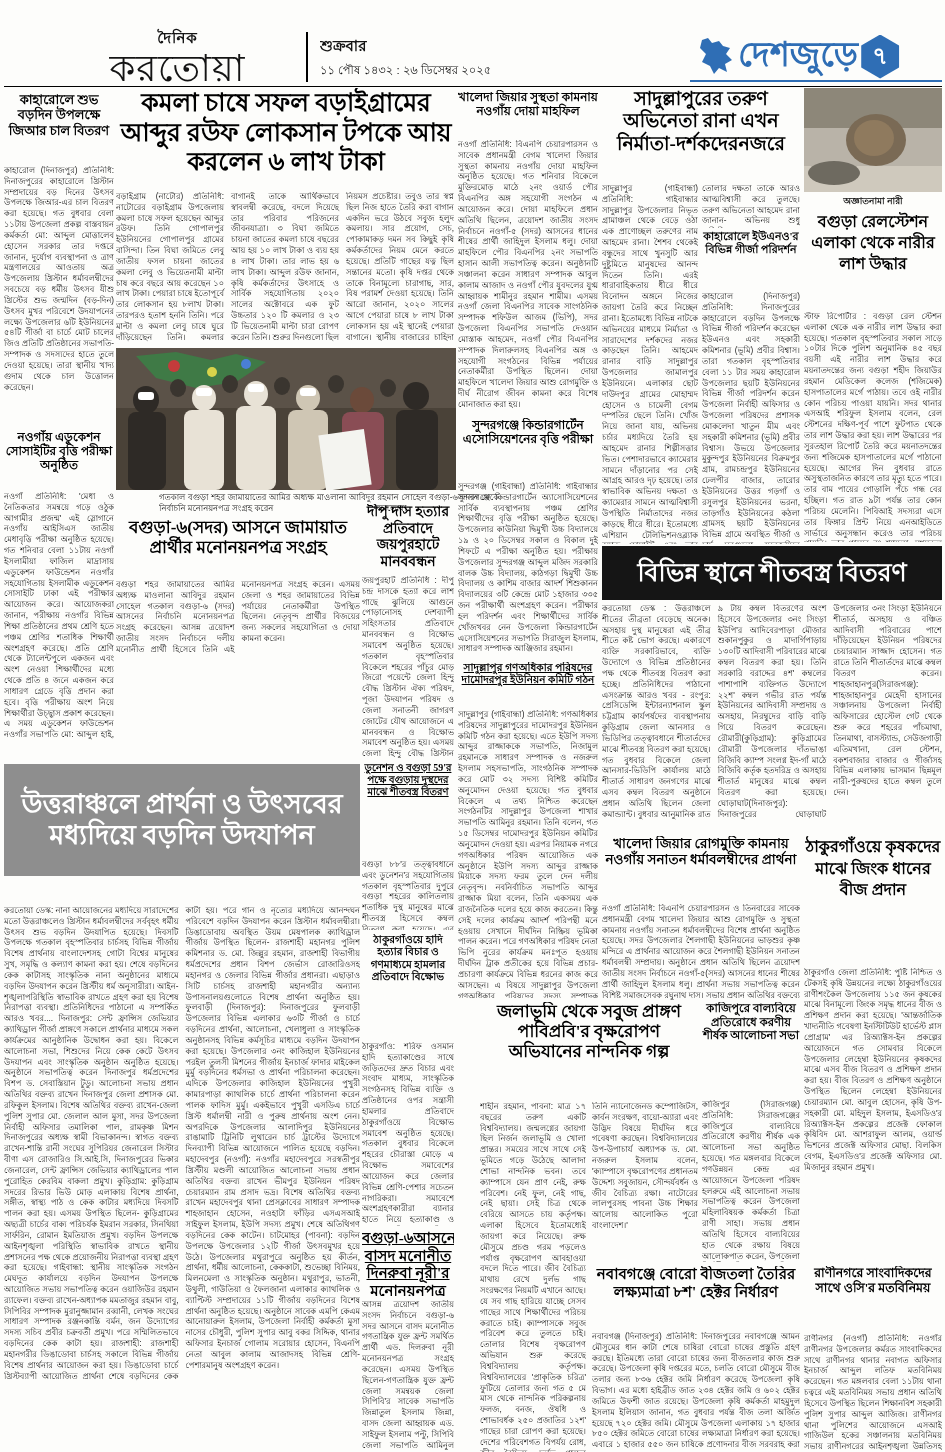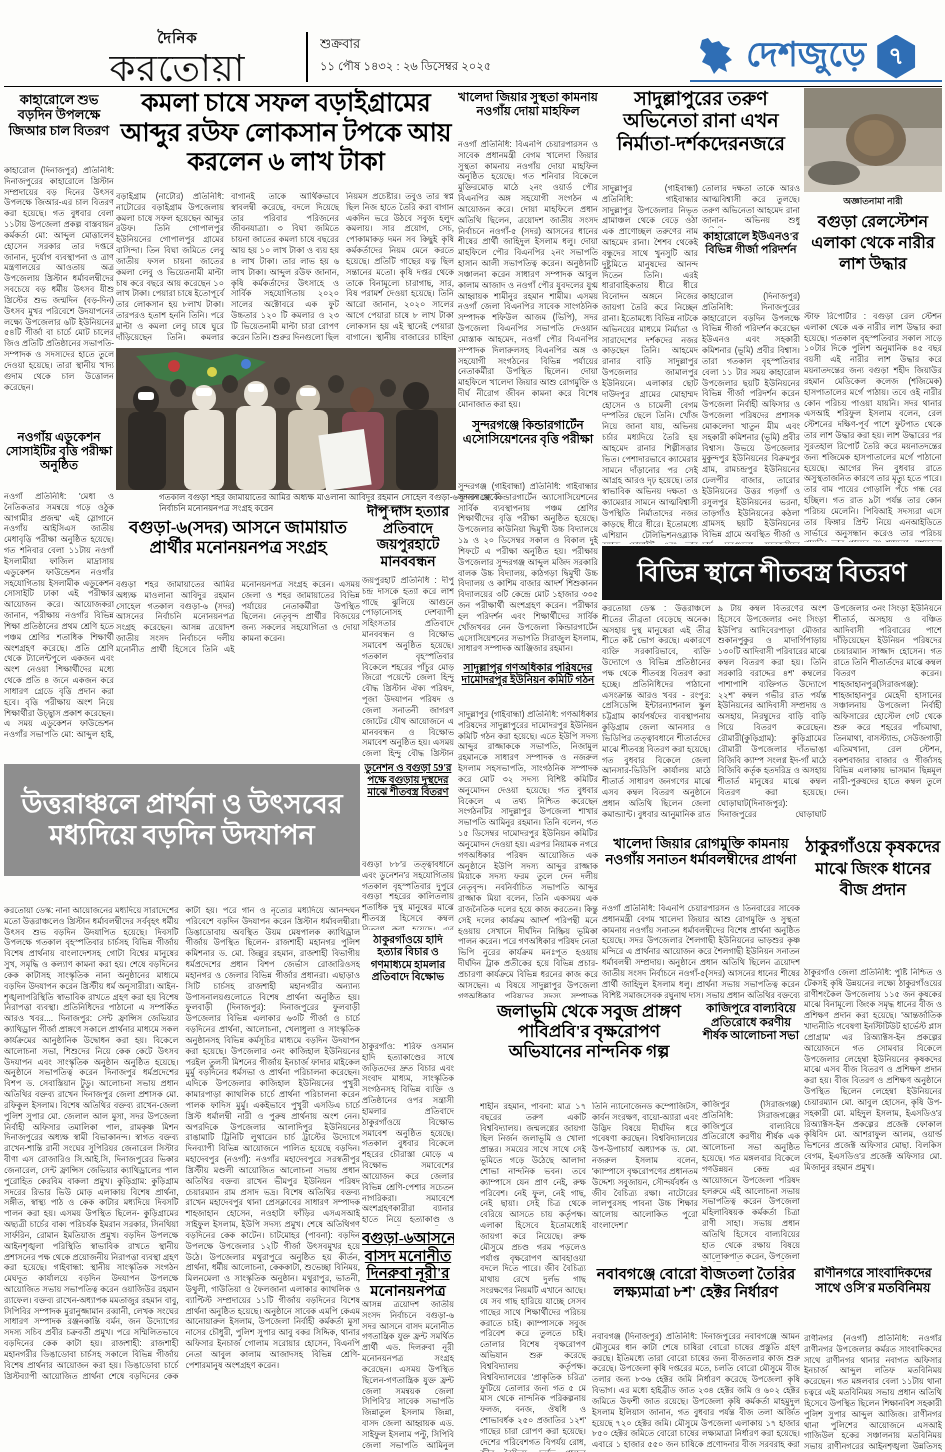--- a/index.html
+++ b/index.html
@@ -12,23 +12,23 @@
   .hd{font-weight:bold;text-align:center;color:#000;line-height:1.18;font-family:"Liberation Serif","DejaVu Serif",serif;}
   .hd.ul{text-decoration:underline;}
   .cap{font-size:8.4px;line-height:1.25;text-align:justify;font-weight:bold;color:#222;}
   .banner{display:flex;align-items:center;justify-content:center;font-weight:bold;
           font-family:"Liberation Serif","DejaVu Serif",serif;text-align:center;line-height:1.15;}
   .rule{position:absolute;background:#000;}
   
   #mast-top{font-size:15px;font-weight:bold;letter-spacing:1px;text-align:center;}
   #mast-main{font-size:37px;font-weight:normal;letter-spacing:1px;line-height:0.95;
              font-family:"Liberation Serif","DejaVu Serif",serif;}
-  .daytxt{font-size:13px;font-weight:normal;}
+  .daytxt{font-size:15px;font-weight:bold;}
   .datetxt{font-size:11.5px;margin-top:3px;}
-  #section-logo{display:flex;align-items:center;gap:8px;}
+  #section-logo{display:flex;align-items:center;}
   #section-name{font-size:34px;font-weight:bold;font-family:"Liberation Serif","DejaVu Serif",serif;}
   #page-badge{width:44px;height:44px;display:flex;align-items:center;justify-content:center;
               color:#fff;font-size:24px;font-weight:bold;
               clip-path:polygon(50% 0,93% 25%,93% 75%,50% 100%,7% 75%,7% 25%);}
   .vdiv{position:absolute;width:2px;background:#000;}
 </style>
 </head>
 <body>
 
 <div id="page">

